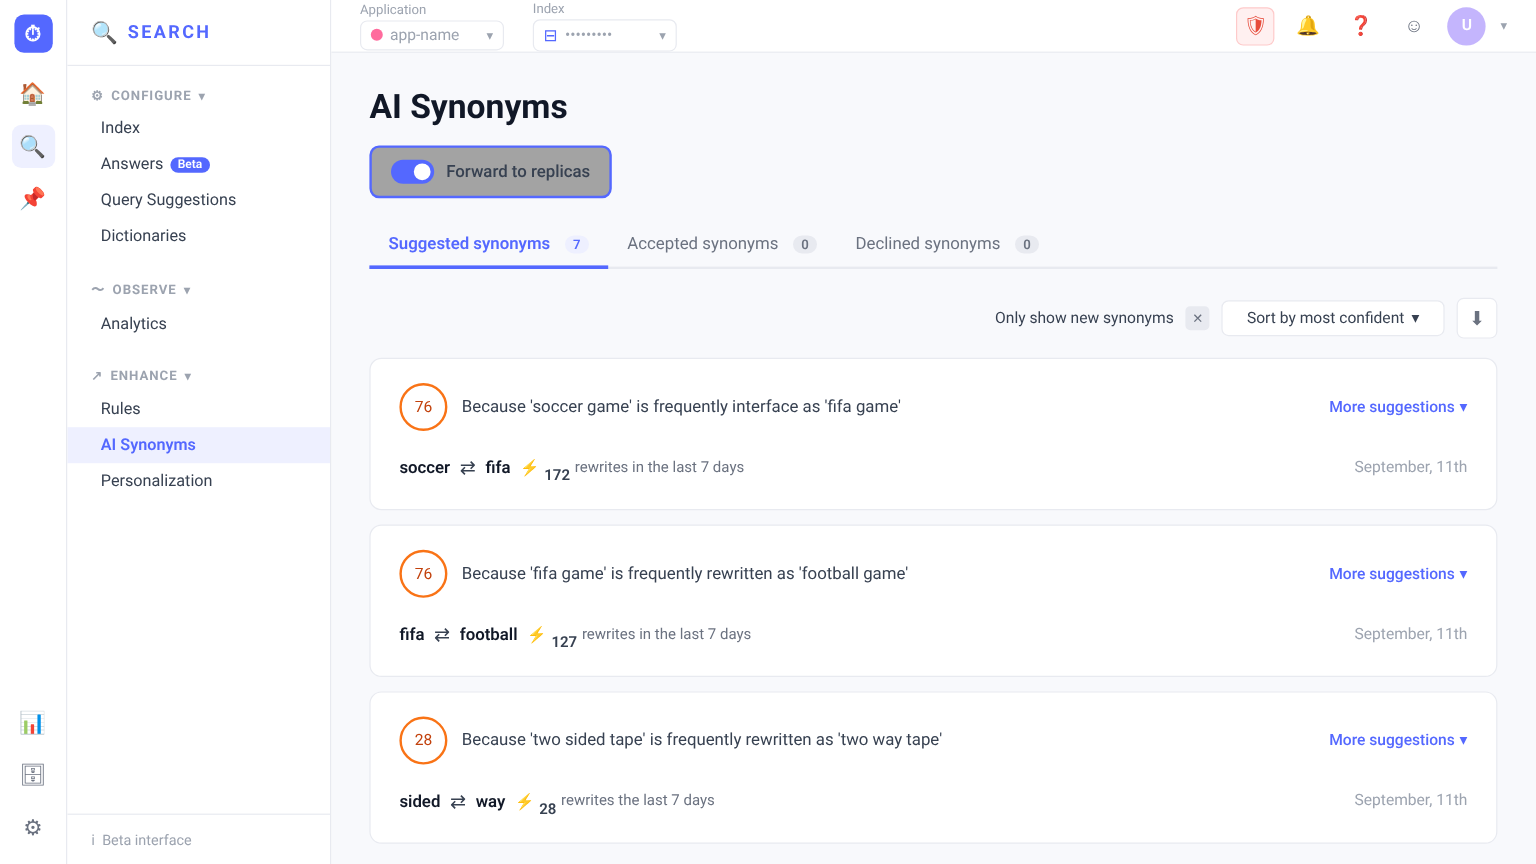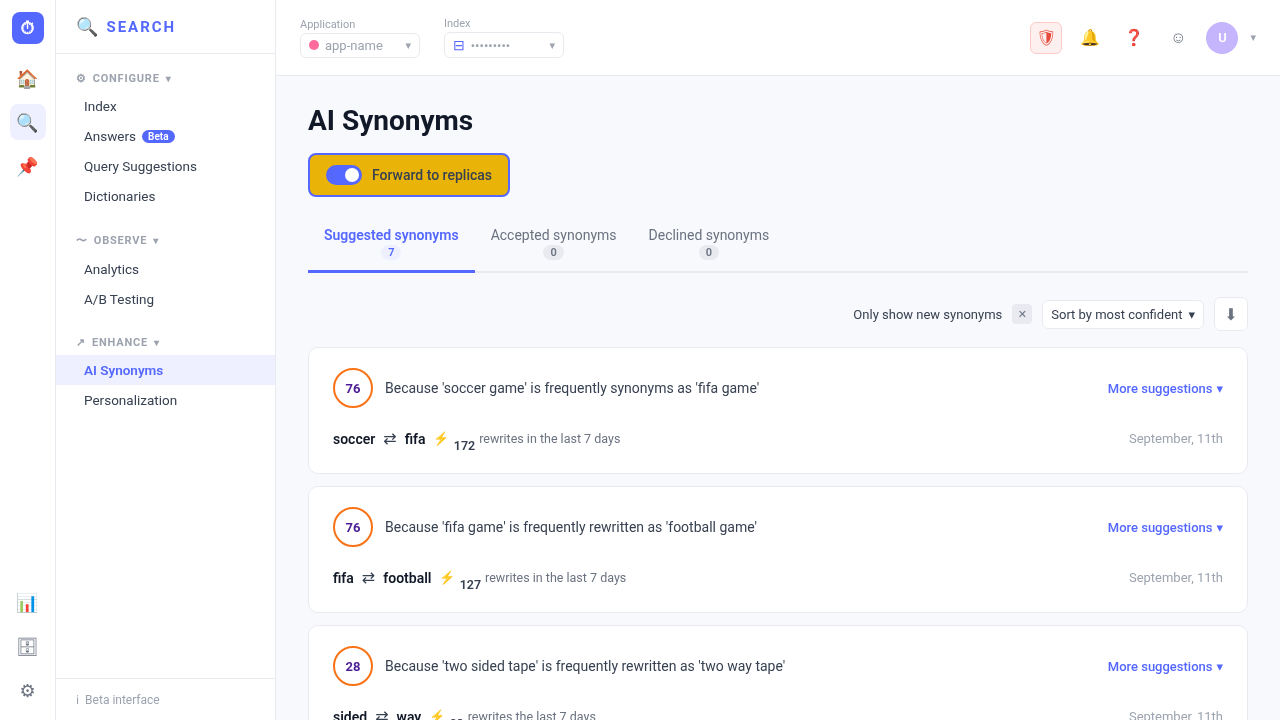--- a/index.html
+++ b/index.html
@@ -123,21 +123,21 @@
     .main-area {
       flex: 1;
       display: flex;
       flex-direction: column;
       overflow: hidden;
     }
     .topbar {
       background: #fff;
       border-bottom: 1px solid #e8eaf0;
       padding: 0 24px;
-      height: 76px;
+      height: 44px;
       display: flex;
       align-items: center;
       gap: 24px;
     }
     .topbar-selector {
       display: flex;
       flex-direction: column;
       gap: 2px;
     }
     .topbar-selector label {
@@ -210,21 +210,21 @@
       margin-bottom: 16px;
     }
     .forward-toggle-box {
       display: inline-flex;
       align-items: center;
       gap: 10px;
       border: 2px solid #5468ff;
       border-radius: 8px;
       padding: 10px 16px;
       margin-bottom: 20px;
-      background: #eab308;
+      background: #a3a3a3;
       cursor: pointer;
     }
     .toggle-switch {
       width: 36px; height: 20px;
       background: #5468ff;
       border-radius: 10px;
       position: relative;
       flex-shrink: 0;
     }
     .toggle-switch::after {
@@ -248,24 +248,23 @@
       border-bottom: 2px solid #e8eaf0;
       margin-bottom: 24px;
     }
     .tab {
       padding: 10px 16px;
       font-size: 14px;
       color: #6b7280;
       cursor: pointer;
       display: flex;
       align-items: center;
-      gap: 2px;
+      gap: 12px;
       border-bottom: 3px solid transparent;
       margin-bottom: -2px;
-      flex-direction: column;
     }
     .tab.active {
       color: #5468ff;
       border-bottom: 3px solid #5468ff;
       font-weight: 600;
     }
     .tab-count {
       background: #e8eaf0;
       color: #6b7280;
       font-size: 11px;
@@ -298,21 +297,21 @@
       font-size: 11px;
       color: #6b7280;
       cursor: pointer;
     }
     .sort-dropdown {
       display: flex;
       align-items: center;
       gap: 6px;
       border: 1px solid #e8eaf0;
       border-radius: 6px;
-      padding: 6px 8px;
+      padding: 6px 20px;
       font-size: 13px;
       color: #374151;
       cursor: pointer;
       background: white;
     }
     .download-btn {
       width: 34px; height: 34px;
       border: 1px solid #e8eaf0;
       border-radius: 6px;
       display: flex; align-items: center; justify-content: center;
@@ -335,22 +334,22 @@
       align-items: center;
       gap: 12px;
       margin-bottom: 16px;
     }
     .score-circle {
       width: 40px; height: 40px;
       border-radius: 50%;
       border: 2.5px solid #f97316;
       display: flex; align-items: center; justify-content: center;
       font-size: 13px;
-      font-weight: 700;
-      color: #4c1d95;
+      font-weight: 400;
+      color: #c2410c;
       flex-shrink: 0;
     }
     .card-description {
       flex: 1;
       font-size: 14px;
       color: #374151;
     }
     .more-suggestions-btn {
       display: flex;
       align-items: center;
@@ -438,30 +437,30 @@
 
   <div class="sidebar-section">
     <div class="sidebar-section-title">
       <span>〜</span>
       <span>OBSERVE</span>
       <span class="chevron">▾</span>
     </div>
     <div class="sidebar-item">
       <span>Analytics</span>
     </div>
-    <div class="sidebar-item">
-      <span>A/B Testing</span>
-    </div>
   </div>
 
   <div class="sidebar-section">
     <div class="sidebar-section-title">
       <span>↗</span>
       <span>ENHANCE</span>
       <span class="chevron">▾</span>
+    </div>
+    <div class="sidebar-item">
+      <span>Rules</span>
     </div>
     <div class="sidebar-item active">
       <span>AI Synonyms</span>
     </div>
     <div class="sidebar-item">
       <span>Personalization</span>
     </div>
   </div>
 
   <div class="sidebar-footer">
@@ -532,21 +531,21 @@
         <span>▾</span>
       </div>
       <div class="download-btn">⬇</div>
     </div>
 
     
     <div id="cards-container">
         <div class="synonym-card">
     <div class="card-header">
       <div class="score-circle">76</div>
-      <span class="card-description">Because 'soccer game' is frequently synonyms as 'fifa game'</span>
+      <span class="card-description">Because 'soccer game' is frequently interface as 'fifa game'</span>
       <div class="more-suggestions-btn">
         More suggestions <span>▾</span>
       </div>
     </div>
     <div class="card-footer">
       <span class="synonym-word">soccer</span>
       <span class="synonym-arrow">⇄</span>
       <span class="synonym-word">fifa</span>
       <div class="rewrite-info">
         <span class="bolt-icon">⚡</span>

